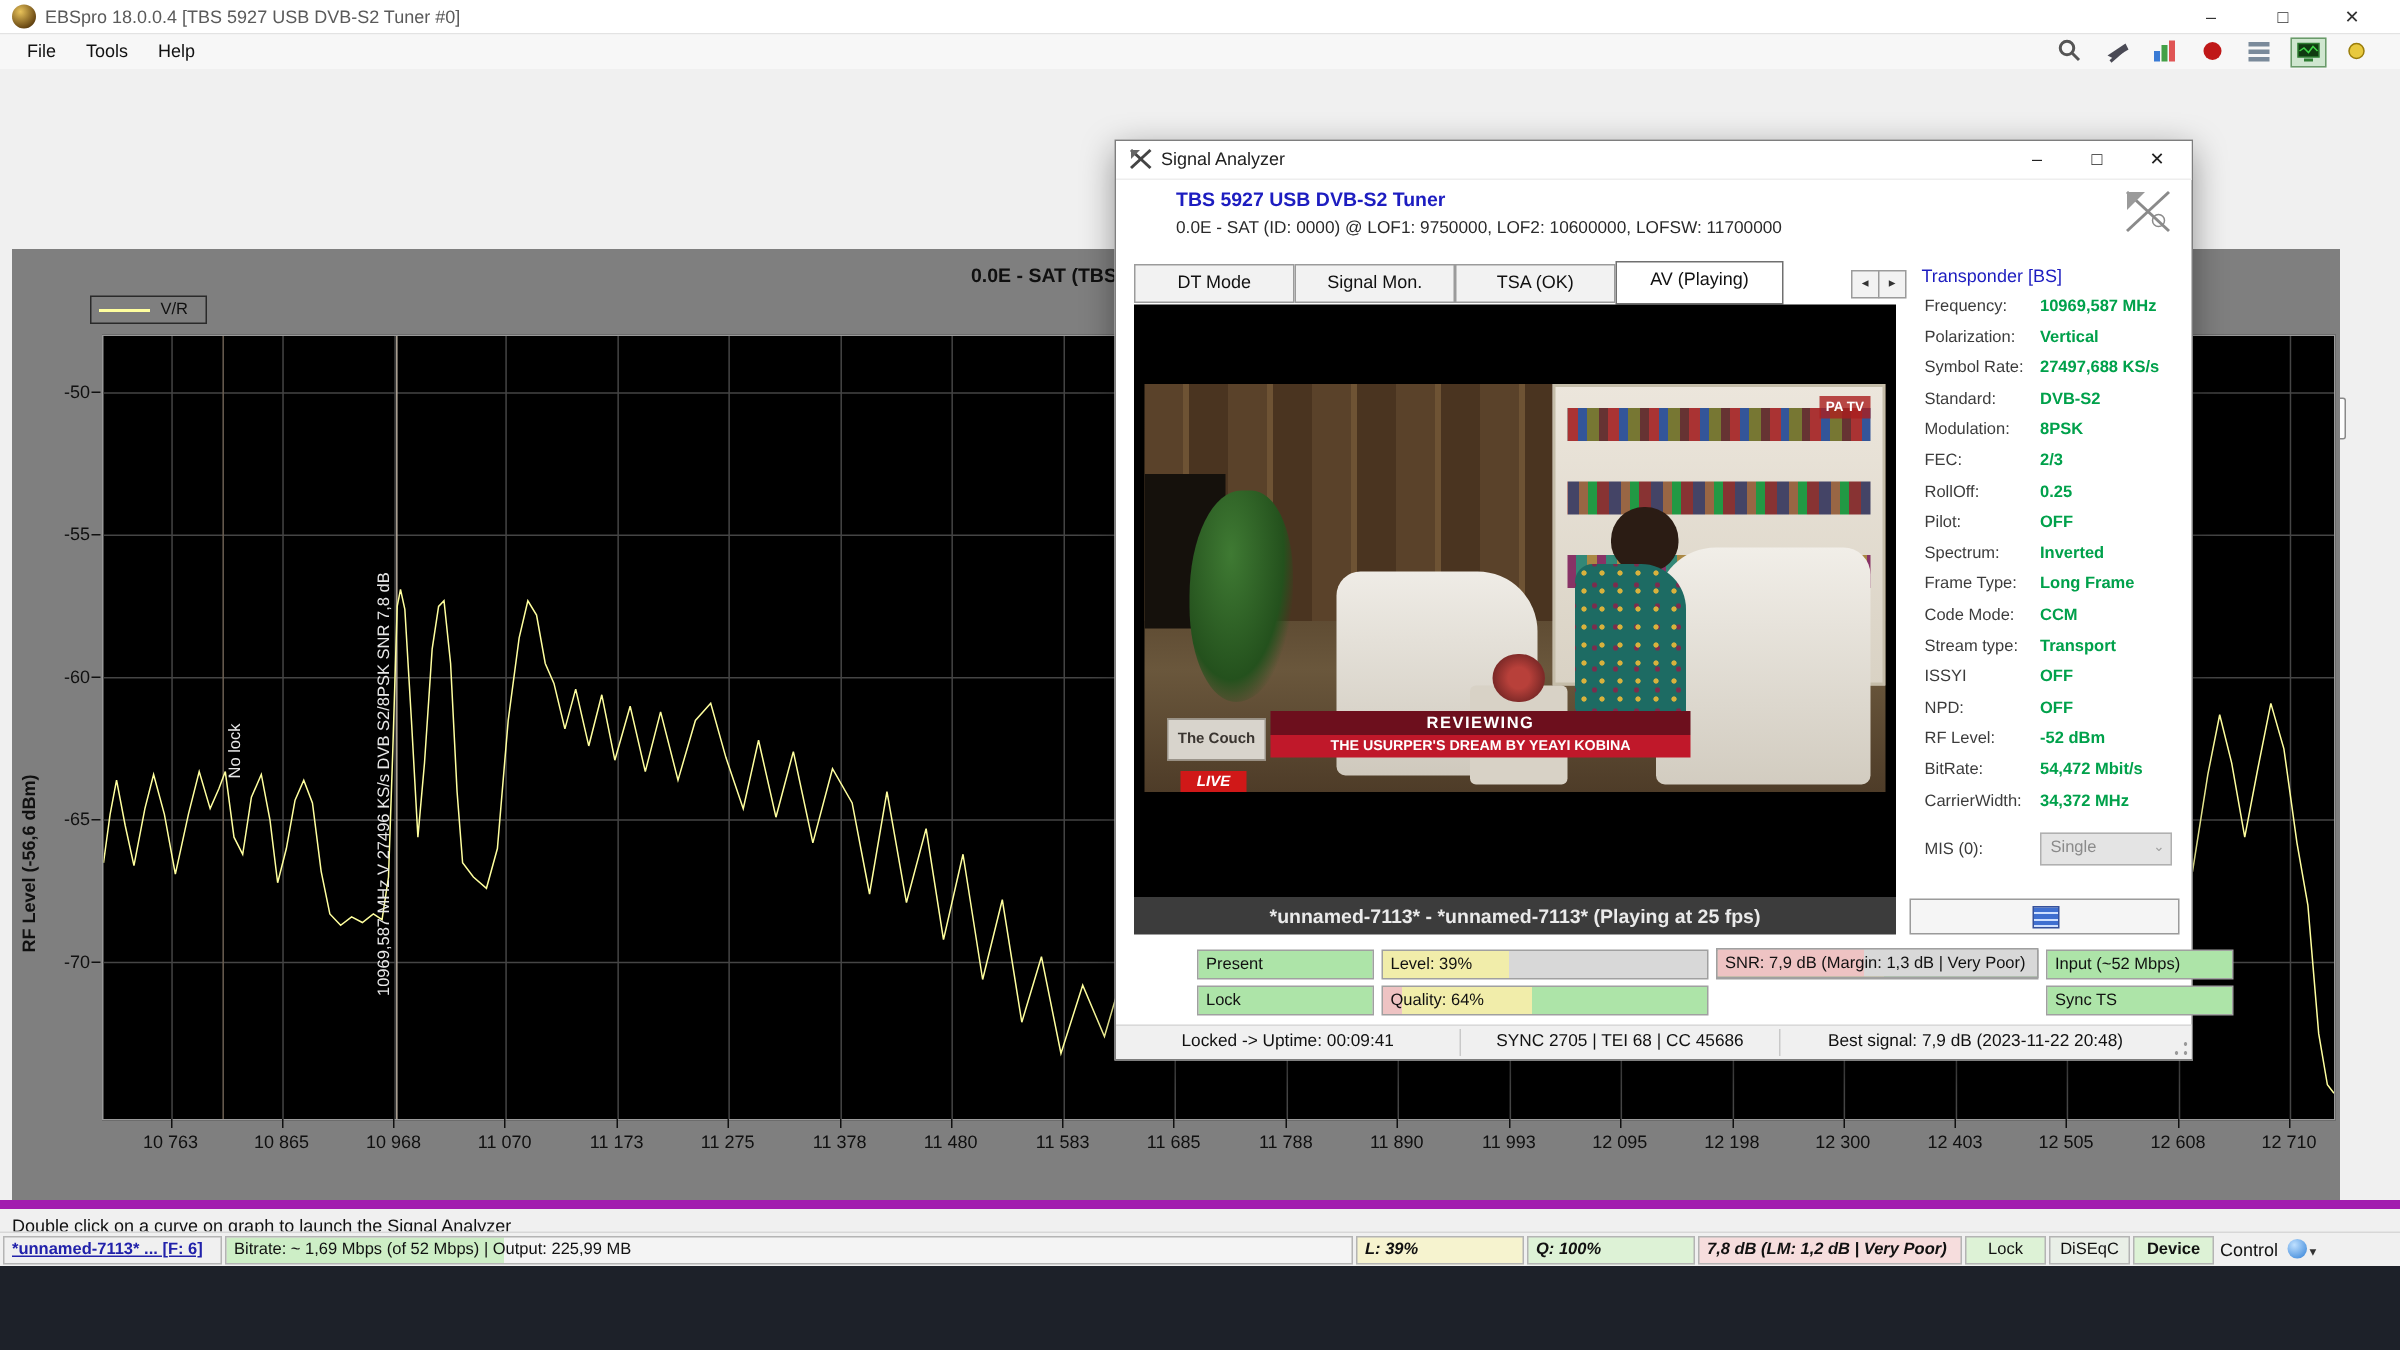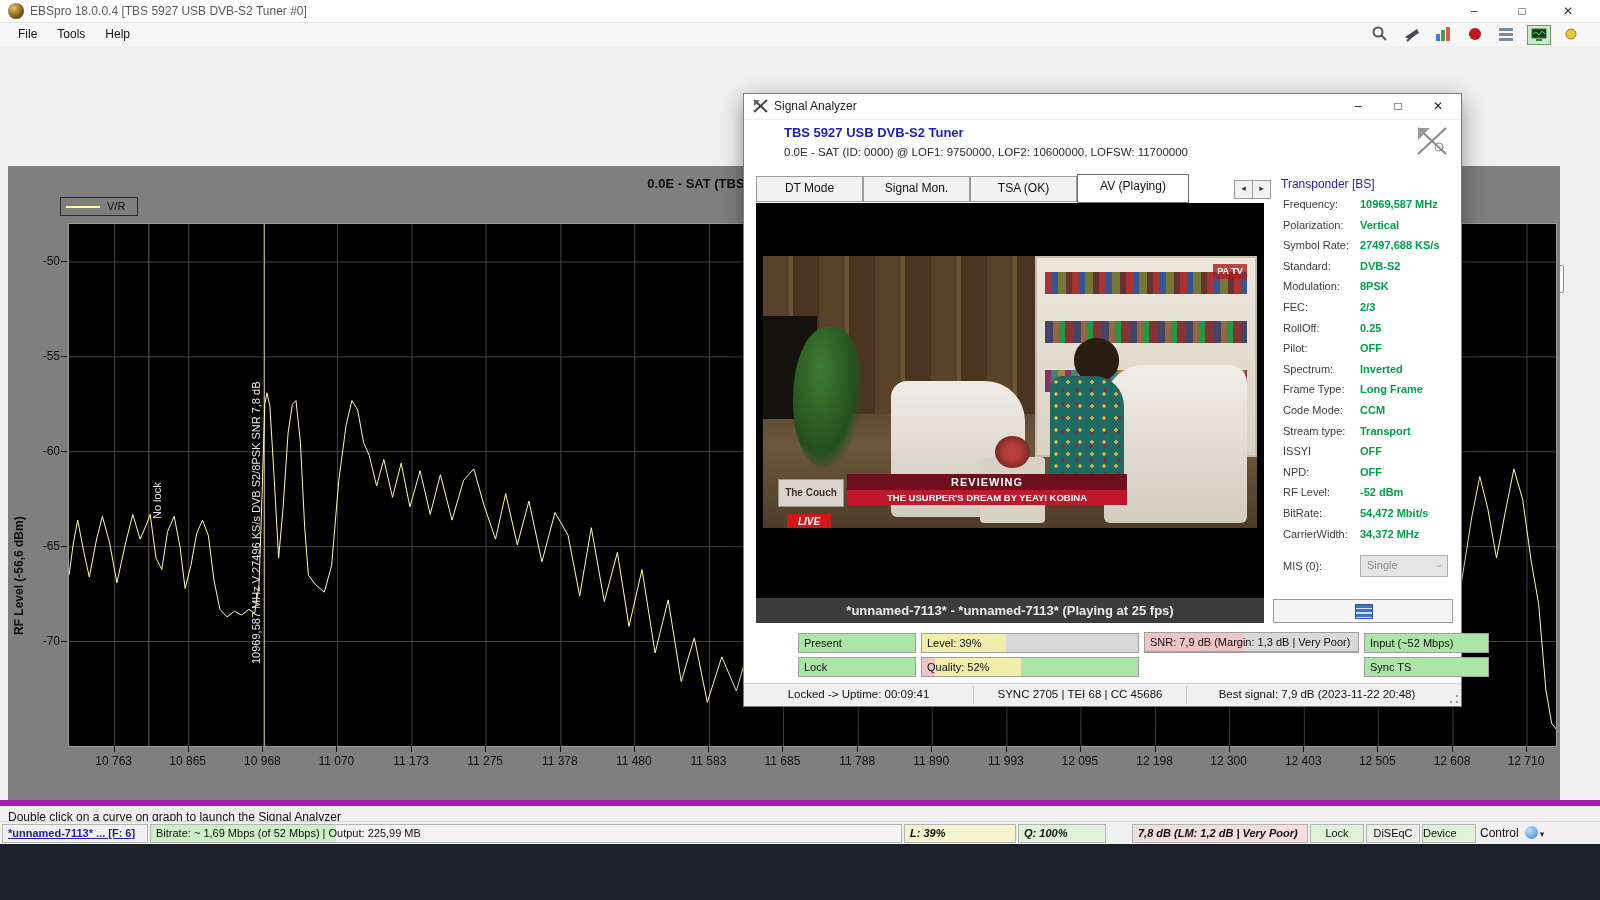--- a/index.html
+++ b/index.html
@@ -86,25 +86,25 @@
     radial-gradient(circle at 2px 8px,#9a9a9a 1px,transparent 1.4px);}
   
   #hintbar{left:0;top:800px;width:1600px;height:21px;background:#f0f0f0;border-top:6px solid #a21caf;font-size:12px;color:#111;}
   #hintbar span{position:absolute;left:8px;top:4px;}
   #statusbar{left:0;top:821px;width:1600px;height:23px;background:#f0f0f0;border-top:1px solid #d7d7d7;font-size:11px;}
   .sseg{position:absolute;top:2px;height:19px;border:1px solid #b4b4b4;line-height:17px;box-sizing:border-box;padding-left:5px;background:#f4f4f4;white-space:nowrap;overflow:hidden;color:#111;}
   .chip-it{font-weight:bold;font-style:italic;}
   #seg-link{left:2px;width:146px;color:#2121aa;font-weight:bold;text-decoration:underline;background:#f0f0f0;}
   #seg-bitrate{left:150px;width:752px;background:linear-gradient(90deg,#cdeec6 0 185px,#f4f4f4 185px);}
   #seg-l{left:904px;width:112px;background:#f6f3cf;}
-  #seg-q{left:1018px;width:88px;background:#ddf2d6;}
+  #seg-q{left:1018px;width:112px;background:#ddf2d6;}
   #seg-snr{left:1132px;width:176px;background:#f6dddd;}
   #seg-lock{left:1310px;width:54px;background:#ddf2d6;text-align:center;padding-left:0;}
   #seg-diseqc{left:1366px;width:54px;background:#e9efe7;text-align:center;padding-left:0;}
-  #seg-device{left:1422px;width:54px;background:#ddf2d6;padding-left:0;}
+  #seg-device{left:1422px;width:54px;background:#ddf2d6;text-align:center;padding-left:0;font-weight:bold;}
   #seg-control{left:1480px;top:4px;font-size:12px;color:#111;}
   #seg-control .globe{display:inline-block;width:13px;height:13px;border-radius:50%;background:radial-gradient(circle at 35% 30%,#bfe0ff,#2f7fd6);vertical-align:-2px;margin:0 2px 0 6px;}
   #seg-control .car{font-size:9px;color:#333;}
   
   #taskbar{left:0;top:844px;width:1600px;height:56px;background:#1d2129;}
 </style>
 </head>
 <body>
 
 <div class="abs" id="titlebar">
@@ -477,21 +477,21 @@
   </div>
   <div class="abs" id="listbtn">
       <span class="ic"></span>
     </div>
 <div id="indicators" style="position: absolute; left: 0px; top: 0px; width: 717px; height: 612px; pointer-events: none; margin-left: 40px;">
       <div class="indcell" style="left: 14px; top: 539px; width: 118px; background: linear-gradient(90deg, rgb(173, 228, 168) 0%, rgb(173, 228, 168) 100%);">Present</div>
       <div class="indcell" style="left: 137px; top: 539px; width: 218px; background: linear-gradient(90deg, rgb(241, 237, 170) 0%, rgb(241, 237, 170) 39%, rgb(216, 216, 216) 39%, rgb(216, 216, 216) 100%);">Level: 39%</div>
       <div class="indcell" style="left: 360px; top: 539px; width: 215px; background: linear-gradient(90deg, rgb(241, 237, 170) 0%, rgb(241, 237, 170) 52%, rgb(173, 228, 168) 52%, rgb(173, 228, 168) 100%);">BER: &lt;1.0E-7</div>
       <div class="indcell" style="left: 580px; top: 539px; width: 125px; background: linear-gradient(90deg, rgb(173, 228, 168) 0%, rgb(173, 228, 168) 100%);">Input (~52 Mbps)</div>
       <div class="indcell" style="left: 14px; top: 563px; width: 118px; background: linear-gradient(90deg, rgb(173, 228, 168) 0%, rgb(173, 228, 168) 100%);">Lock</div>
-      <div class="indcell" style="left: 137px; top: 563px; width: 218px; background: linear-gradient(90deg, rgb(238, 195, 195) 0%, rgb(238, 195, 195) 6%, rgb(241, 237, 170) 6%, rgb(241, 237, 170) 46%, rgb(173, 228, 168) 46%, rgb(173, 228, 168) 100%);">Quality: 52%</div>
+      <div class="indcell" style="left: 137px; top: 563px; width: 218px; background: linear-gradient(90deg, rgb(238, 195, 195) 0%, rgb(238, 195, 195) 6%, rgb(241, 237, 170) 6%, rgb(241, 237, 170) 46%, rgb(173, 228, 168) 46%, rgb(173, 228, 168) 100%);">Quality: 64%</div>
       <div class="indcell" style="left: 360px; top: 538px; width: 215px; background: linear-gradient(90deg, rgb(238, 195, 195) 0%, rgb(238, 195, 195) 46%, rgb(216, 216, 216) 46%, rgb(216, 216, 216) 100%);">SNR: 7,9 dB (Margin: 1,3 dB | Very Poor)</div>
       <div class="indcell" style="left: 580px; top: 563px; width: 125px; background: linear-gradient(90deg, rgb(173, 228, 168) 0%, rgb(173, 228, 168) 100%);">Sync TS</div>
     </div>
   </div>
 
 <div class="abs" id="hintbar">
   <span>Double click on a curve on graph to launch the Signal Analyzer</span>
 </div>
 
 <div class="abs" id="statusbar">

